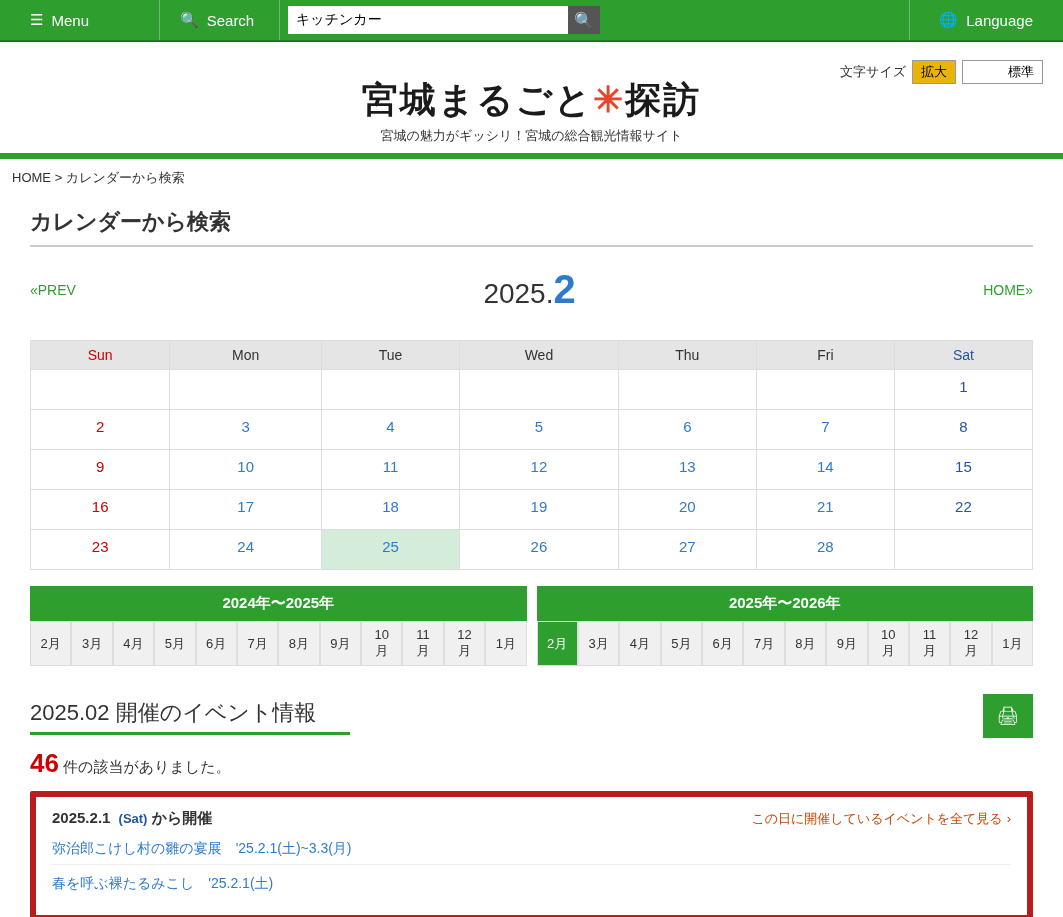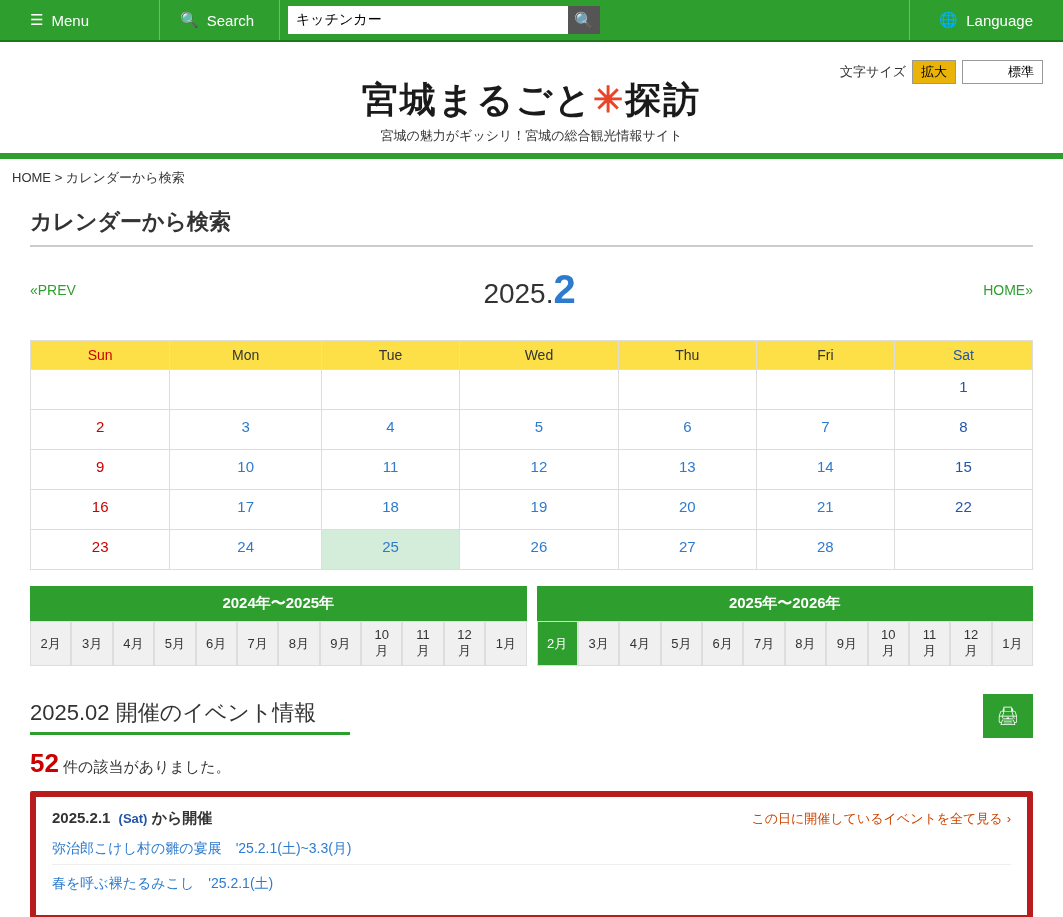--- a/index.html
+++ b/index.html
@@ -154,21 +154,21 @@
       font-size: 40px;
       font-weight: bold;
       color: #2e7bce;
     }
 
     .calendar-table {
       width: 100%;
       border-collapse: collapse;
     }
     .calendar-table th {
-      background: #fde047;
+      background: #e5e5e5;
       text-align: center;
       padding: 6px 0;
       font-weight: normal;
       font-size: 14px;
       color: #333;
       border: 1px solid #ddd;
     }
     .calendar-table th.sun { color: #cc0000; }
     .calendar-table th.sat { color: #2255aa; }
     .calendar-table td {
@@ -466,21 +466,21 @@
     <div class="event-main-title">
       <span>2025.02 開催のイベント情報</span>
       <div style="border-bottom: 3px solid #2e9e2e; width: 320px; margin-top: 4px;"></div>
     </div>
     <button class="print-btn">
       <span>🖨</span>
     </button>
   </div>
 
   <div class="result-count">
-    <span class="count-num">52</span>
+    <span class="count-num">46</span>
     <span>件の該当がありました。</span>
   </div>
 
   <div class="event-card">
     <div class="event-card-header">
       <div class="event-date">
         <span>2025.2.1</span>
         <span class="sat-label">(Sat)</span>
         <span> </span><span>から開催</span>
       </div>

